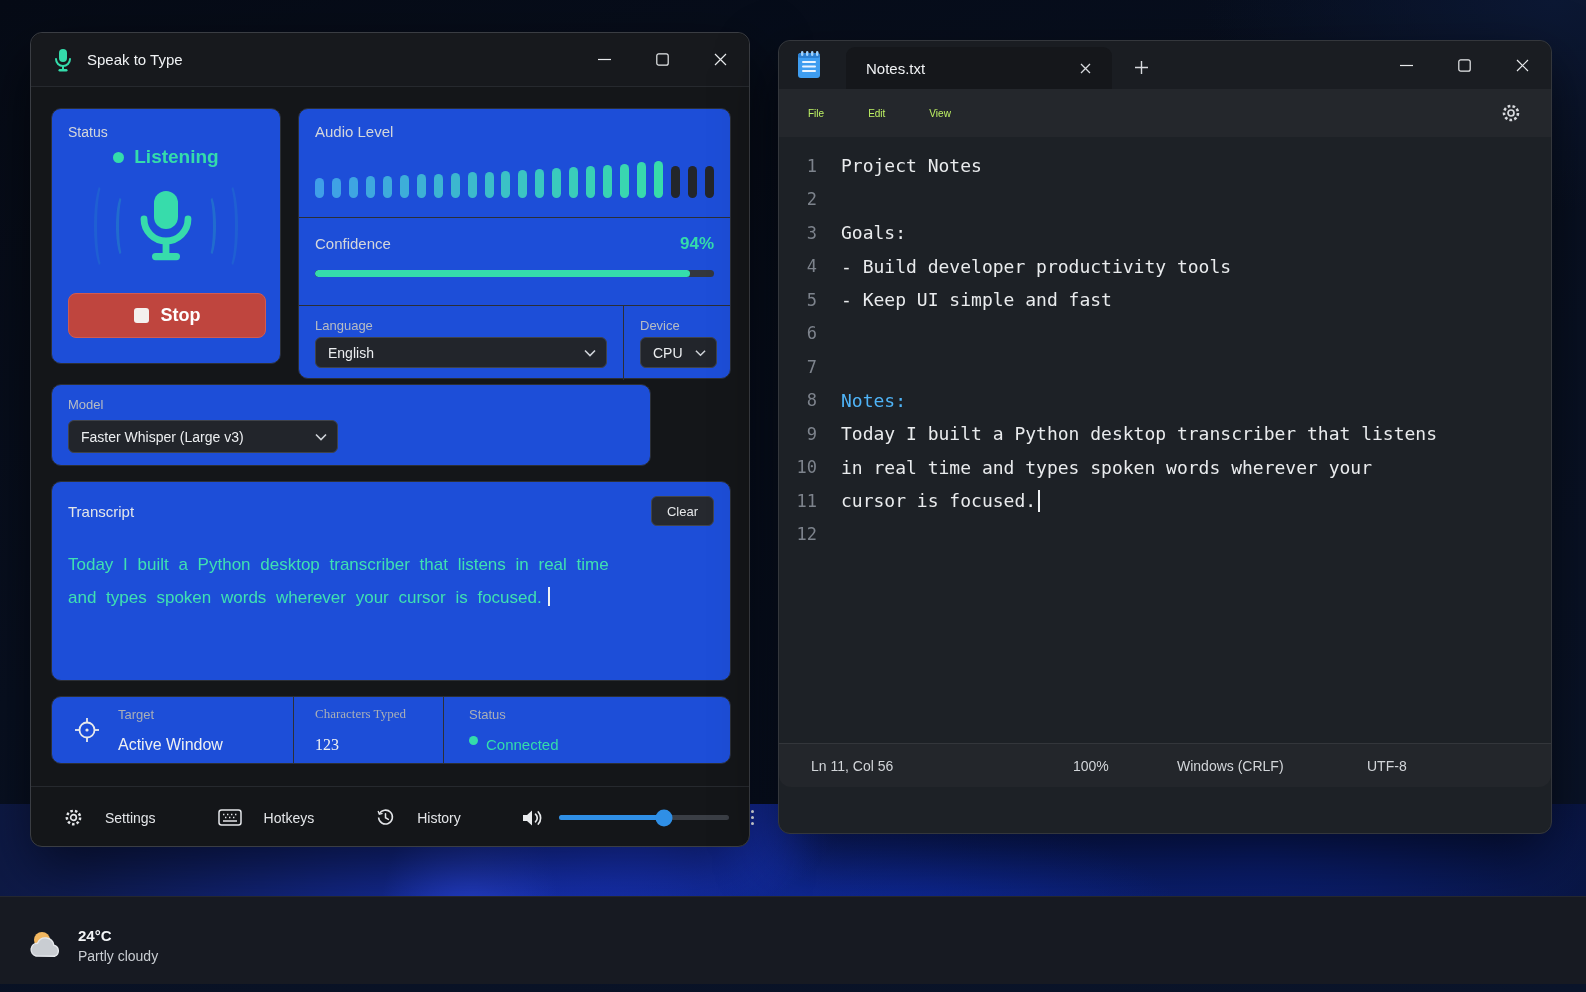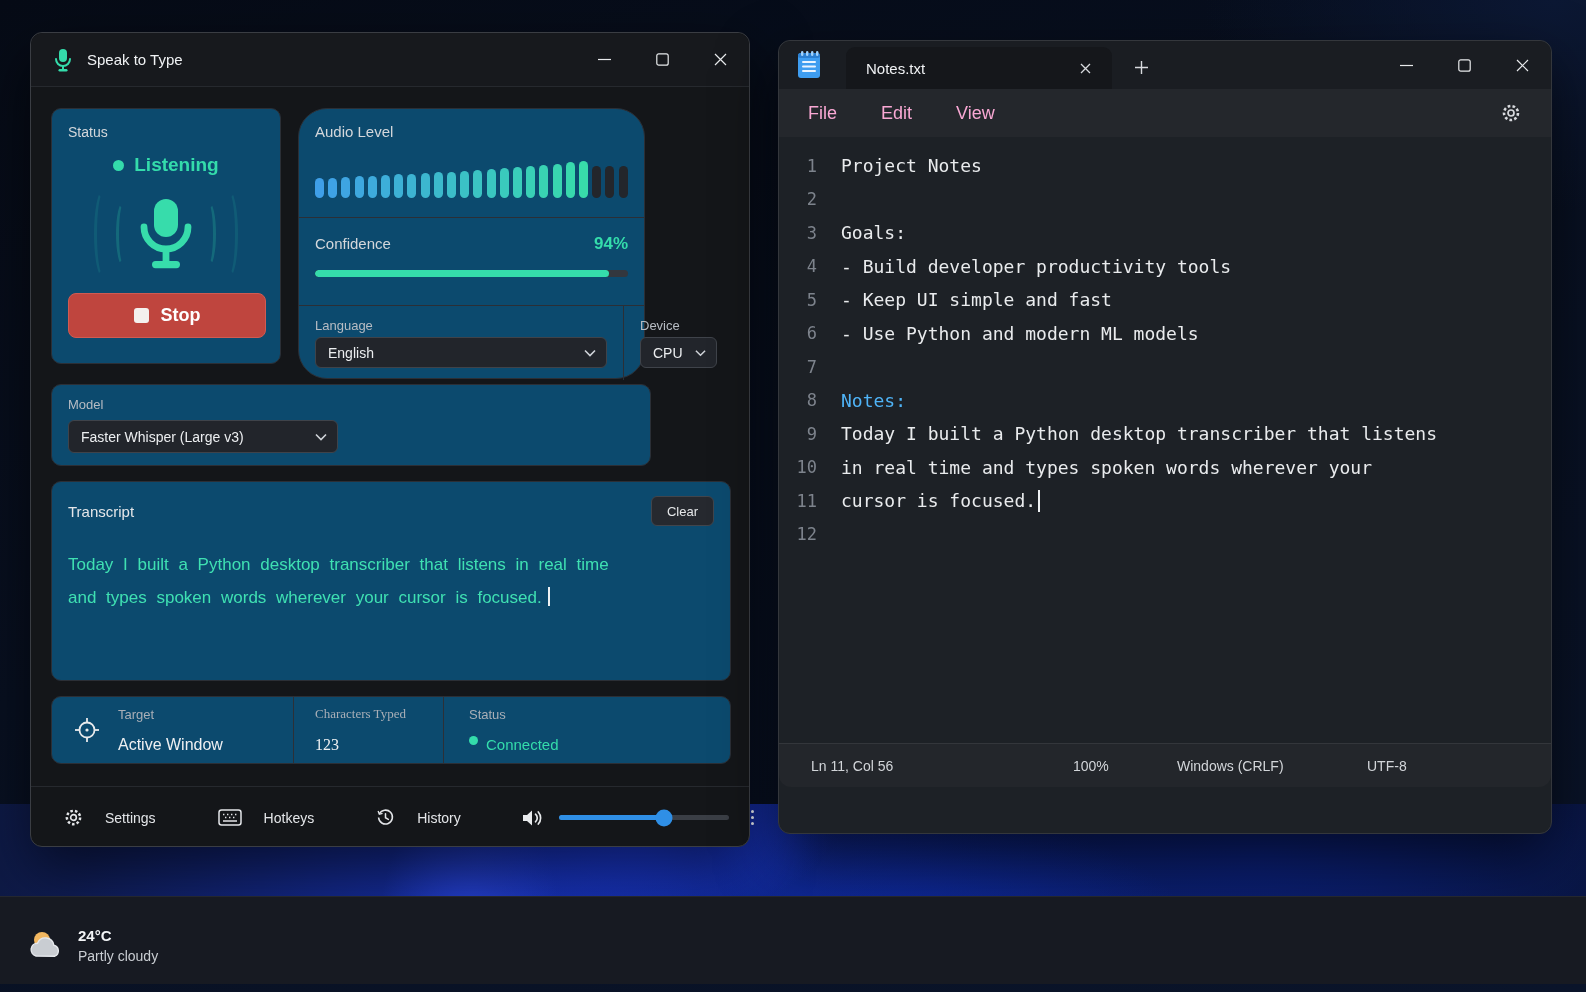--- a/index.html
+++ b/index.html
@@ -26,40 +26,40 @@
   .window { position:absolute; border-radius:12px; border:1px solid #3a3d43;
     box-shadow:0 24px 60px rgba(0,0,0,.6); }
 
   
   .speak { left:30px; top:32px; width:720px; height:815px; background:#141619; }
   .speak .titlebar { height:54px; display:flex; align-items:center;
     border-bottom:1px solid #26292e; padding-left:22px; border-radius:12px 12px 0 0; background:#17191d; }
   .speak .titlebar .app-title { font-size:15px; color:#f0f2f4; margin-left:14px; }
   .win-ctrls { margin-left:auto; display:flex; height:100%; }
   .win-ctrl { width:58px; height:100%; display:flex; align-items:center; justify-content:center; color:#e8eaec; }
-  .panel { position:absolute; background:#0c4a6e; border:1px solid #2b2f36; border-radius:10px; }
+  .panel { position:absolute; background:#1d4ed8; border:1px solid #2b2f36; border-radius:10px; }
   .plabel { font-size:14px; color:#d4d7db; }
   .slabel { font-size:13px; color:#b7bcc3; }
 
   .status-panel { left:20px; top:75px; width:230px; height:256px; padding:15px 16px; }
-  .listen-row { display:flex; align-items:center; justify-content:center; gap:10px; margin-top:14px; }
+  .listen-row { display:flex; align-items:center; justify-content:center; gap:10px; margin-top:6px; }
   .listen-dot { width:11px; height:11px; border-radius:50%; background:#34dcab; }
   .listen-text { font-size:19px; font-weight:bold; color:#34dcab; }
   .mic-stage { display:flex; align-items:center; justify-content:center; gap:4px; height:108px; margin-top:4px; }
   .arc { border:3px solid transparent; border-radius:50%; }
   .arc.l { border-left-color:rgba(52,220,171,.22); }
   .arc.r { border-right-color:rgba(52,220,171,.22); }
   .arc.outer { width:18px; height:88px; opacity:.55; }
   .arc.inner { width:14px; height:64px; }
   .stop-btn { position:absolute; left:16px; top:184px; width:198px; height:45px; background:#bf453e;
     border:1px solid #d05b52; border-radius:8px; display:flex; align-items:center; justify-content:center; gap:12px; cursor:pointer; }
   .stop-square { width:15px; height:15px; border-radius:3px; background:#f4f0ee; }
   .stop-label { font-size:18px; font-weight:bold; color:#fff; }
 
-  .audio-panel { left:267px; top:75px; width:347px; height:271px;border-radius:29px; }
+  .audio-panel { left:267px; top:75px; width:433px; height:271px; }
   .audio-sec1 { height:108px; padding:14px 16px 0; }
   .bars { display:flex; align-items:flex-end; justify-content:space-between; height:46px; margin-top:12px; }
   .abar { width:9px; border-radius:5px; background:#23262b; }
   .audio-sec2 { height:88px; border-top:1px solid #2b2f36; padding:16px 16px 0; }
   .conf-row { display:flex; align-items:baseline; }
   .conf-val { margin-left:auto; font-size:17px; font-weight:bold; color:#34dcab; }
   .conf-track { margin-top:16px; height:7px; border-radius:4px; background:#33373e; overflow:hidden; }
   .conf-fill { height:100%; border-radius:4px; background:#35dcab; }
   .audio-sec3 { height:75px; border-top:1px solid #2b2f36; display:flex; }
   .lang-cell { width:324px; padding:12px 16px 0; }
@@ -105,21 +105,21 @@
   
   .notepad { left:778px; top:40px; width:774px; height:794px; background:#1d2126; border-color:#34373c; }
   .np-tabbar { height:48px; background:#1a1d22; border-radius:12px 12px 0 0; position:relative; display:flex; align-items:center; }
   .np-appicon { margin-left:17px; }
   .np-tab { position:absolute; left:67px; top:6px; width:266px; height:42px; background:#15171b;
     border-radius:9px 9px 0 0; display:flex; align-items:center; padding:0 14px 0 20px; }
   .np-tab-title { font-size:15px; color:#f0f2f4; }
   .np-tab-close { margin-left:auto; width:26px; height:26px; border-radius:5px; display:flex; align-items:center; justify-content:center; cursor:pointer; }
   .np-newtab { position:absolute; left:345px; top:10px; width:34px; height:32px; border-radius:6px; display:flex; align-items:center; justify-content:center; cursor:pointer; }
   .np-menubar { height:48px; background:#24272c; display:flex; align-items:center; padding-left:29px; gap:44px; }
-  .np-menu-item { font-size:18px; color:#f9a8d4; cursor:pointer; }
+  .np-menu-item { font-size:10px; color:#bef264; cursor:pointer; }
   .np-gear { margin-left:auto; margin-right:30px; cursor:pointer; }
   .np-editor { height:606px; background:#1d2126; padding-top:12px; font-family:"DejaVu Sans Mono","Liberation Mono",monospace; }
   .ed-line { display:flex; height:33.5px; align-items:center; }
   .ln { width:38px; text-align:right; font-size:17px; color:#7d838c; flex:none; }
   .lt { margin-left:24px; font-size:18px; color:#e9ebed; white-space:pre; }
   .lt.hl { color:#4fb3f6; }
   .np-caret { display:inline-block; width:2px; height:22px; background:#eef1f3; vertical-align:-4px; margin-left:2px; }
   .np-statusbar { height:44px; background:#23262b; border-top:1px solid #33363b; border-radius:0 0 12px 12px;
     display:flex; align-items:center; font-size:14px; color:#d2d5d9; }
   .sb-pos { margin-left:32px; width:262px; }
@@ -449,21 +449,20 @@
     <div class="ed-line">
         <span class="ln">4</span>
         <span class="lt">- Build developer productivity tools</span>
       </div>
     <div class="ed-line">
         <span class="ln">5</span>
         <span class="lt">- Keep UI simple and fast</span>
       </div>
     <div class="ed-line">
         <span class="ln">6</span>
-        <span class="lt">- Use Python and modern ML models</span>
       </div>
     <div class="ed-line">
         <span class="ln">7</span>
         <span class="lt"></span>
       </div>
     <div class="ed-line">
         <span class="ln">8</span>
         <span class="lt hl">Notes:</span>
       </div>
     <div class="ed-line">

